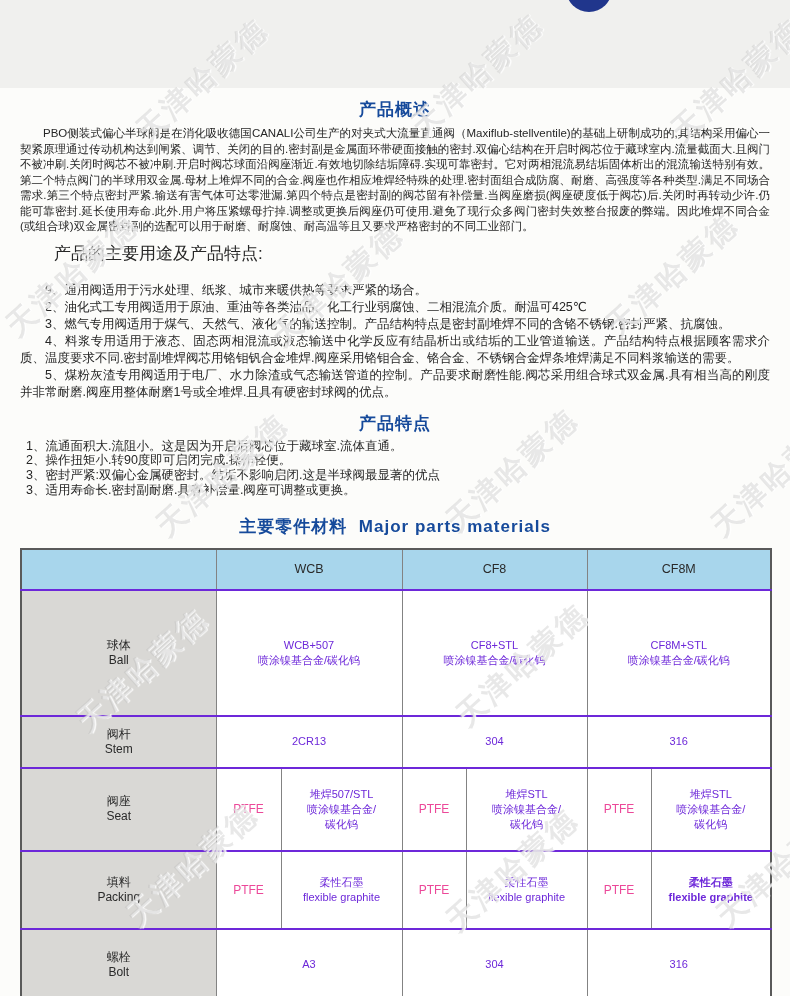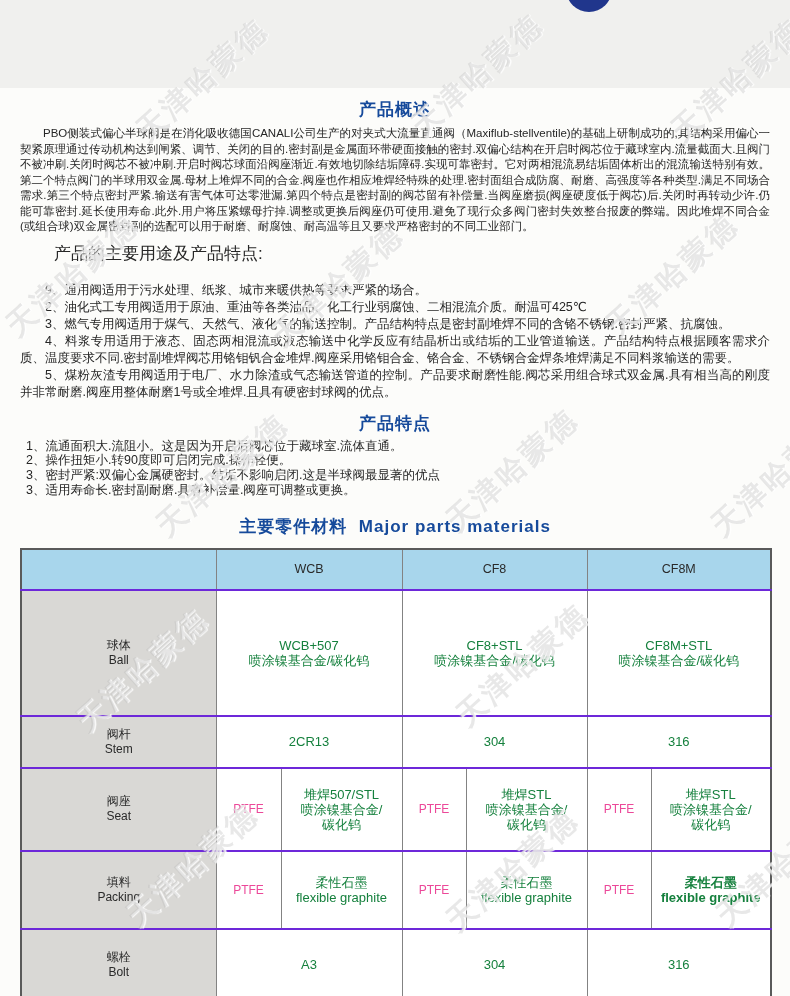--- a/index.html
+++ b/index.html
@@ -20,21 +20,21 @@
   .feat{font-size:12.5px;line-height:14.8px;color:#262626;margin:0;text-indent:6px;}
   #mt-title{margin-top:17px;}
   #mt-title .en{margin-left:6px;}
   table.materials{border-collapse:collapse;table-layout:fixed;width:750px;margin-top:10px;border:2px solid #5a5a5a;background:#fff;}
   table.materials th,table.materials td{border:1px solid #838383;padding:8px 2px;overflow:hidden;}
   table.materials tr.body>td{border-top:2px solid #6d28d9;}
   thead th{background:#a8d6ec;font-weight:normal;font-size:12.5px;color:#2a2a2a;border-bottom:2px solid #5a5a5a;}
   .h-head{height:41px;}.h-ball{height:126px;}.h-stem{height:52px;}
   .h-seat{height:83px;}.h-pack{height:78px;}.h-bolt{height:72px;}
   td.label-cell{background:#d9d8d5;text-align:center;font-size:12px;color:#2a2a2a;border-right:2px solid #5f5f5f;line-height:15px;}
-  td.val{text-align:center;font-size:13px;color:#15803d;line-height:15px;}
+  td.val{text-align:center;font-size:11px;color:#6d28d9;line-height:15px;}
   td.ptfe{text-align:center;font-size:12px;color:#ec4899;}
   .wm-layer{position:absolute;left:0;top:0;width:790px;height:996px;pointer-events:none;z-index:4;}
   .wm{position:absolute;transform:rotate(-42deg);font-size:30px;font-weight:bold;letter-spacing:3px;white-space:nowrap;
       color:rgba(172,172,172,0.28);text-shadow:1px 1px 1px rgba(255,255,255,0.9);}
   .wm-1{left:120px;top:60px;}.wm-2{left:395px;top:55px;}.wm-3{left:655px;top:60px;}
   .wm-4{left:-10px;top:255px;}.wm-5{left:255px;top:265px;}.wm-6{left:590px;top:255px;}
   .wm-7{left:140px;top:455px;}.wm-8{left:430px;top:450px;}.wm-9{left:695px;top:455px;}
   .wm-10{left:60px;top:650px;}.wm-11{left:440px;top:645px;}
   .wm-12{left:110px;top:845px;}.wm-13{left:430px;top:850px;}.wm-14{left:700px;top:845px;}
 </style>

